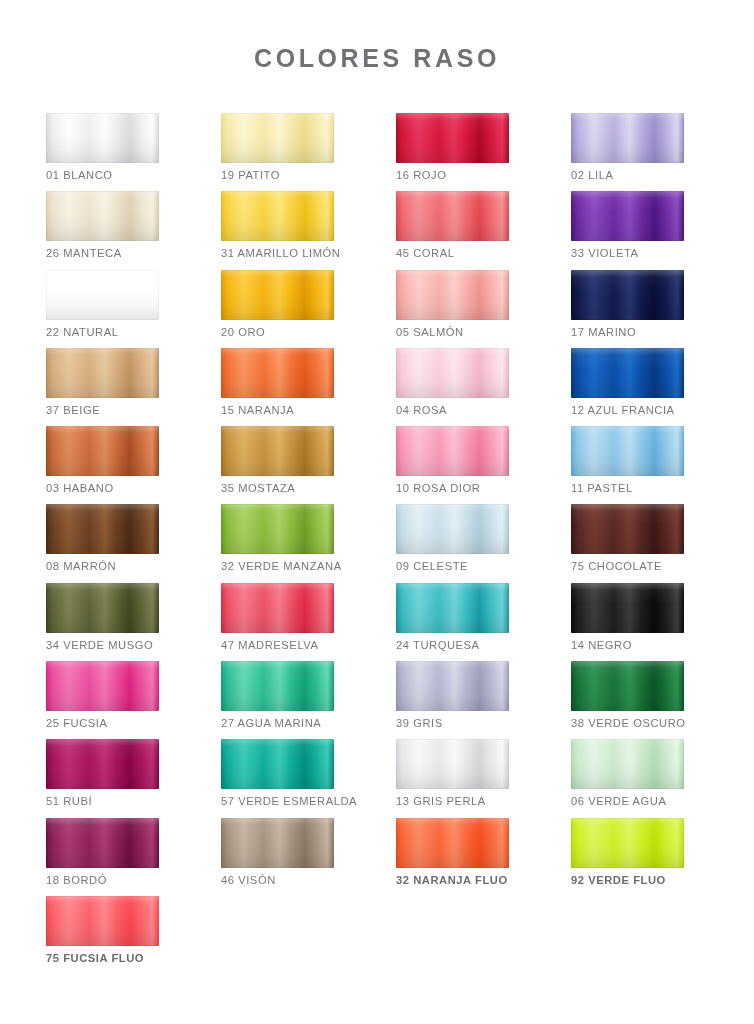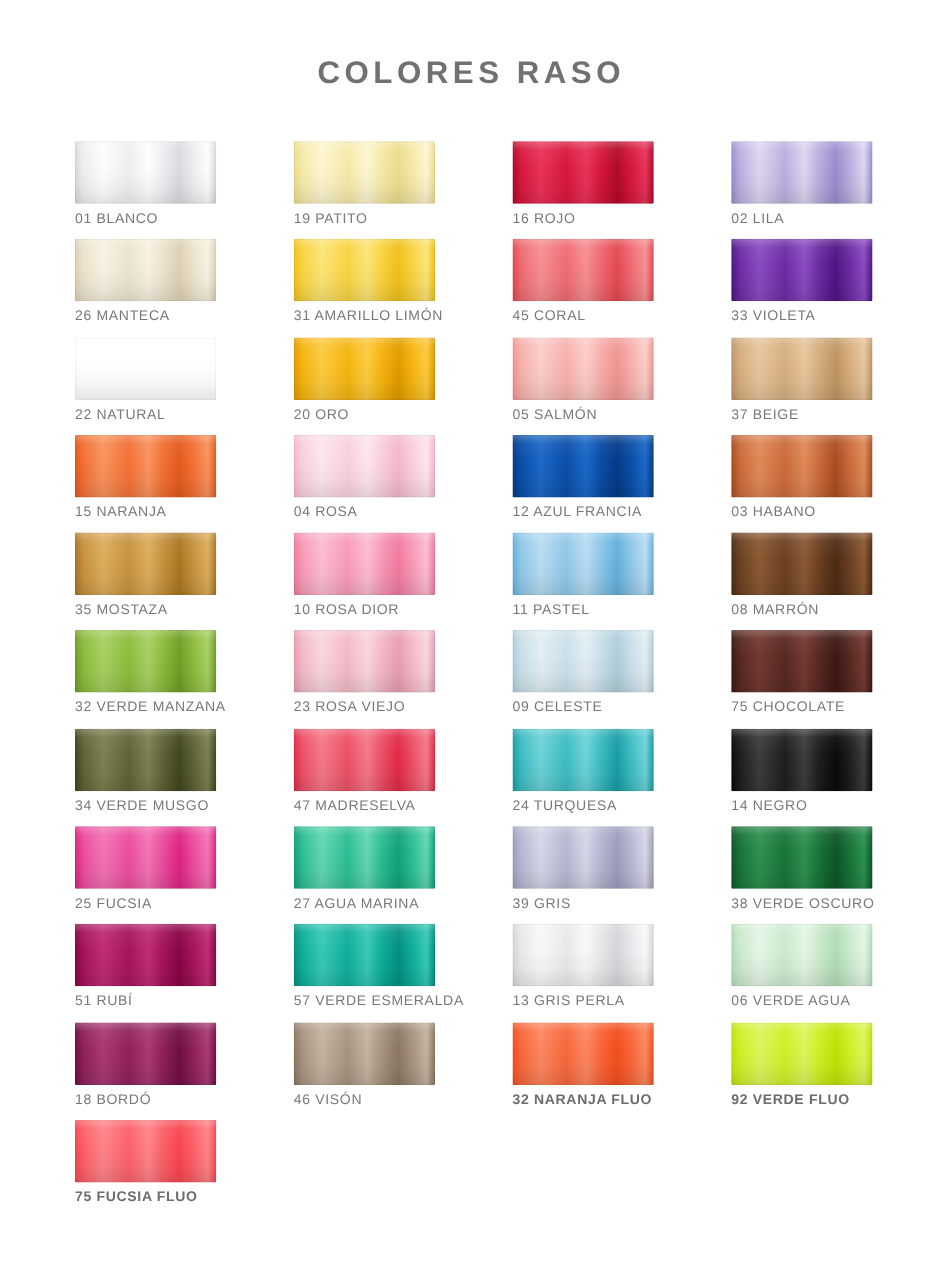--- a/index.html
+++ b/index.html
@@ -29,21 +29,21 @@
     font-weight: bold;
     color: #6f7174;
     margin: 0;
     padding-top: 44px;
     padding-bottom: 0;
     font-family: "Liberation Sans", sans-serif;
   }
   .grid {
     position: absolute;
     top: 113px;
-    left: 60px;
+    left: 46px;
     width: 688px;
     display: grid;
     grid-template-columns: repeat(4, 175px);
     grid-auto-rows: 78.3px;
   }
   .cell {
     width: 175px;
     height: 78.3px;
     position: relative;
   }
@@ -179,20 +179,28 @@
       <div class="cell">
         <div class="swatch">
           <div class="sheen" style="background: linear-gradient(to right, rgb(239, 148, 144) 0%, rgb(247, 175, 171) 6%, rgb(251, 205, 201) 20%, rgb(247, 175, 171) 38%, rgb(251, 205, 201) 52%, rgb(247, 175, 171) 62%, rgb(239, 148, 144) 74%, rgb(247, 175, 171) 84%, rgb(251, 205, 201) 94%, rgb(239, 148, 144) 100%);"></div>
           <div class="gloss"></div>
           <div class="edge"></div>
         </div>
         <div class="label">05 SALMÓN</div>
       </div>
       <div class="cell">
         <div class="swatch">
+          <div class="sheen" style="background: linear-gradient(to right, rgb(8, 14, 51) 0%, rgb(17, 26, 77) 6%, rgb(40, 53, 110) 20%, rgb(17, 26, 77) 38%, rgb(40, 53, 110) 52%, rgb(17, 26, 77) 62%, rgb(8, 14, 51) 74%, rgb(17, 26, 77) 84%, rgb(40, 53, 110) 94%, rgb(8, 14, 51) 100%);"></div>
+          <div class="gloss"></div>
+          <div class="edge"></div>
+        </div>
+        <div class="label">17 MARINO</div>
+      </div>
+      <div class="cell">
+        <div class="swatch">
           <div class="sheen" style="background: linear-gradient(to right, rgb(191, 148, 99) 0%, rgb(214, 173, 126) 6%, rgb(230, 198, 157) 20%, rgb(214, 173, 126) 38%, rgb(230, 198, 157) 52%, rgb(214, 173, 126) 62%, rgb(191, 148, 99) 74%, rgb(214, 173, 126) 84%, rgb(230, 198, 157) 94%, rgb(191, 148, 99) 100%);"></div>
           <div class="gloss"></div>
           <div class="edge"></div>
         </div>
         <div class="label">37 BEIGE</div>
       </div>
       <div class="cell">
         <div class="swatch">
           <div class="sheen" style="background: linear-gradient(to right, rgb(228, 90, 28) 0%, rgb(243, 112, 54) 6%, rgb(248, 148, 94) 20%, rgb(243, 112, 54) 38%, rgb(248, 148, 94) 52%, rgb(243, 112, 54) 62%, rgb(228, 90, 28) 74%, rgb(243, 112, 54) 84%, rgb(248, 148, 94) 94%, rgb(228, 90, 28) 100%);"></div>
           <div class="gloss"></div>
@@ -256,28 +264,20 @@
         </div>
         <div class="label">08 MARRÓN</div>
       </div>
       <div class="cell">
         <div class="swatch">
           <div class="sheen" style="background: linear-gradient(to right, rgb(111, 157, 38) 0%, rgb(140, 187, 60) 6%, rgb(168, 207, 98) 20%, rgb(140, 187, 60) 38%, rgb(168, 207, 98) 52%, rgb(140, 187, 60) 62%, rgb(111, 157, 38) 74%, rgb(140, 187, 60) 84%, rgb(168, 207, 98) 94%, rgb(111, 157, 38) 100%);"></div>
           <div class="gloss"></div>
           <div class="edge"></div>
         </div>
         <div class="label">32 VERDE MANZANA</div>
-      </div>
-      <div class="cell">
-        <div class="swatch">
-          <div class="sheen" style="background: linear-gradient(to right, rgb(231, 157, 176) 0%, rgb(242, 185, 198) 6%, rgb(249, 214, 222) 20%, rgb(242, 185, 198) 38%, rgb(249, 214, 222) 52%, rgb(242, 185, 198) 62%, rgb(231, 157, 176) 74%, rgb(242, 185, 198) 84%, rgb(249, 214, 222) 94%, rgb(231, 157, 176) 100%);"></div>
-          <div class="gloss"></div>
-          <div class="edge"></div>
-        </div>
-        <div class="label">23 ROSA VIEJO</div>
       </div>
       <div class="cell">
         <div class="swatch">
           <div class="sheen" style="background: linear-gradient(to right, rgb(174, 205, 218) 0%, rgb(202, 223, 232) 6%, rgb(226, 238, 244) 20%, rgb(202, 223, 232) 38%, rgb(226, 238, 244) 52%, rgb(202, 223, 232) 62%, rgb(174, 205, 218) 74%, rgb(202, 223, 232) 84%, rgb(226, 238, 244) 94%, rgb(174, 205, 218) 100%);"></div>
           <div class="gloss"></div>
           <div class="edge"></div>
         </div>
         <div class="label">09 CELESTE</div>
       </div>
       <div class="cell">

